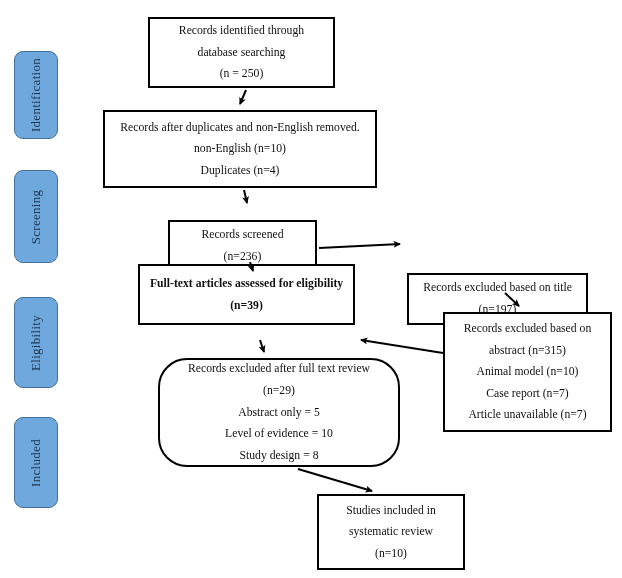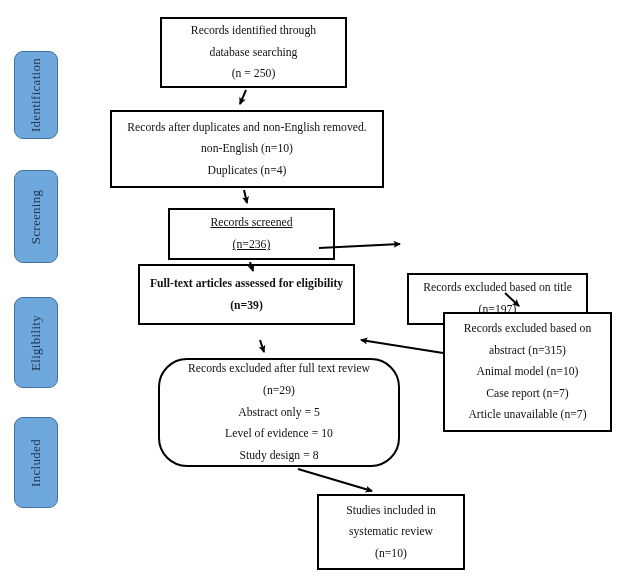--- a/index.html
+++ b/index.html
@@ -58,33 +58,33 @@
   <div class="stage" style="top:170px;height:93px;">
     <span class="vtext">Screening</span>
   </div>
   <div class="stage" style="top:297px;height:91px;">
     <span class="vtext">Eligibility</span>
   </div>
   <div class="stage" style="top:417px;height:91px;">
     <span class="vtext">Included</span>
   </div>
 
-  <div class="fbox" style="left:160px;top:17px;width:187px;height:71px;">
+  <div class="fbox" style="left:148px;top:17px;width:187px;height:71px;">
     <div class="line">Records identified through</div>
     <div class="line">database searching</div>
     <div class="line">(n = 250)</div>
   </div>
 
-  <div class="fbox" style="left:103px;top:110px;width:274px;height:78px;margin-left:7px;">
+  <div class="fbox" style="left:103px;top:110px;width:274px;height:78px;">
     <div class="line">Records after duplicates and non-English removed.</div>
     <div class="line">non-English (n=10)</div>
     <div class="line">Duplicates (n=4)</div>
   </div>
 
-  <div class="fbox" style="left:168px;top:208px;width:167px;height:52px;text-decoration:underline;">
+  <div class="fbox" style="left:168px;top:220px;width:149px;height:52px;">
     <div class="line">Records screened</div>
     <div class="line">(n=236)</div>
   </div>
 
   <div class="fbox" style="left:407px;top:229px;width:181px;height:52px;margin-top:44px;">
     <div class="line">Records excluded based on title</div>
     <div class="line">(n=197)</div>
   </div>
 
   <div class="fbox" style="left:138px;top:264px;width:217px;height:61px;font-weight:bold;">

